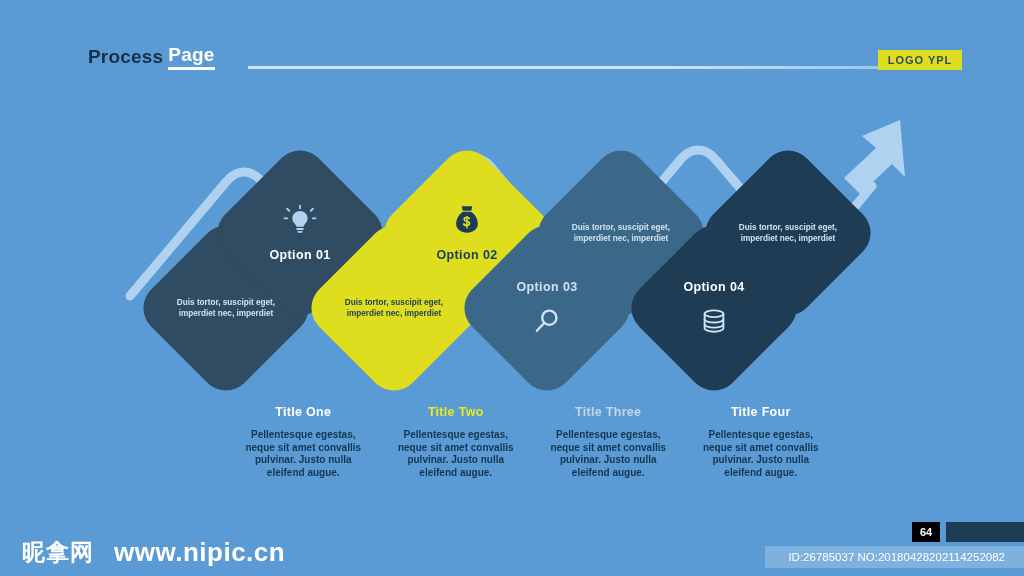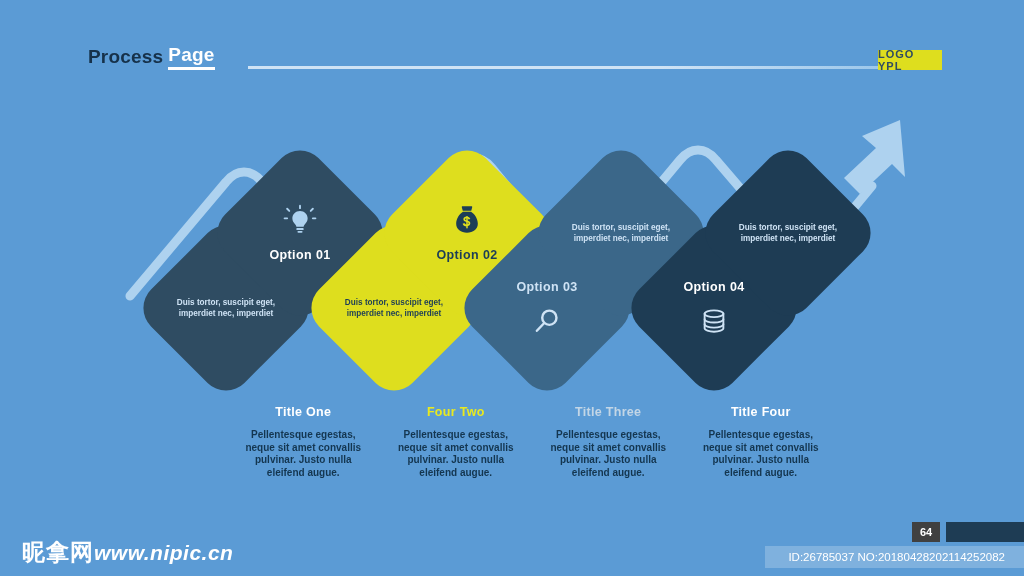--- a/index.html
+++ b/index.html
@@ -51,21 +51,21 @@
     left: 160px;
     top: 22px;
     width: 690px;
     height: 3px;
     background: linear-gradient(to right, #cfe3f5 0%, #cfe3f5 60%, #8fc0e8 100%);
   }
   #logo-badge {
     position: absolute;
     left: 790px;
     top: 6px;
-    width: 64px;
+    width: 84px;
     height: 20px;
     background: #dede1e;
     color: #2f4c62;
     font-size: 11px;
     font-weight: bold;
     letter-spacing: 1px;
     display: flex;
     align-items: center;
     justify-content: center;
   }
@@ -183,34 +183,33 @@
     align-items: center;
   }
   #wm-cn {
     font-family: "DejaVu Sans", sans-serif;
     font-size: 23px;
     font-weight: bold;
     color: #ffffff;
     letter-spacing: 1px;
   }
   #wm-url {
-    font-size: 21px;
-    font-style: italic;
-    font-weight: bold;
-    color: #ffffff;
-    margin-left: 0;
+    font-size: 26px;
+    font-weight: bold;
+    color: #ffffff;
+    margin-left: 20px;
     letter-spacing: 0.5px;
   }
   #page-badge {
     position: absolute;
     right: 88px;
     bottom: 34px;
     width: 28px;
     height: 20px;
-    background: #404040;
+    background: #000000;
     color: #ffffff;
     font-size: 11px;
     font-weight: bold;
     display: flex;
     align-items: center;
     justify-content: center;
   }
   #badge-tail {
     position: absolute;
     right: 0;
@@ -345,21 +344,21 @@
       <div class="d-body txt-light">Duis tortor, suscipit eget, imperdiet nec, imperdiet</div>
     </div>
   </div>
 
   <div id="captions">
     <div class="caption-col">
       <div class="cap-title cap-white">Title One</div>
       <div class="cap-body">Pellentesque egestas, neque sit amet convallis pulvinar. Justo nulla eleifend augue.</div>
     </div>
     <div class="caption-col">
-      <div class="cap-title cap-yellow">Four Two</div>
+      <div class="cap-title cap-yellow">Title Two</div>
       <div class="cap-body">Pellentesque egestas, neque sit amet convallis pulvinar. Justo nulla eleifend augue.</div>
     </div>
     <div class="caption-col">
       <div class="cap-title cap-grey">Title Three</div>
       <div class="cap-body">Pellentesque egestas, neque sit amet convallis pulvinar. Justo nulla eleifend augue.</div>
     </div>
     <div class="caption-col">
       <div class="cap-title cap-white">Title Four</div>
       <div class="cap-body">Pellentesque egestas, neque sit amet convallis pulvinar. Justo nulla eleifend augue.</div>
     </div>

